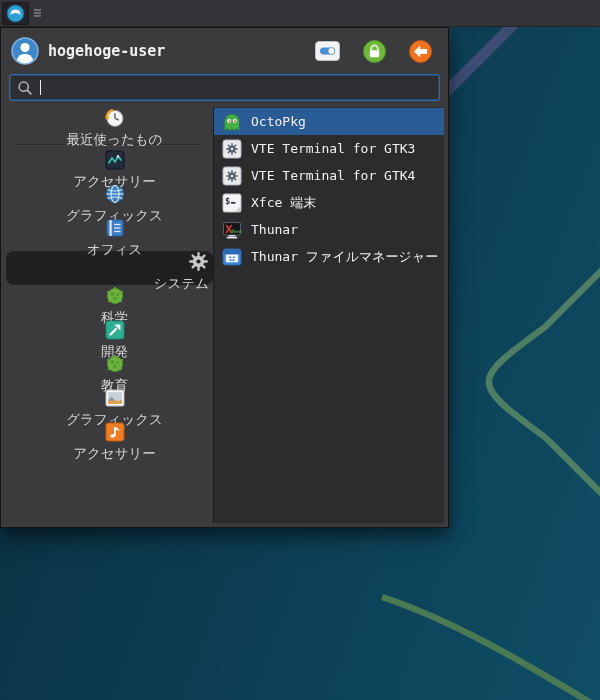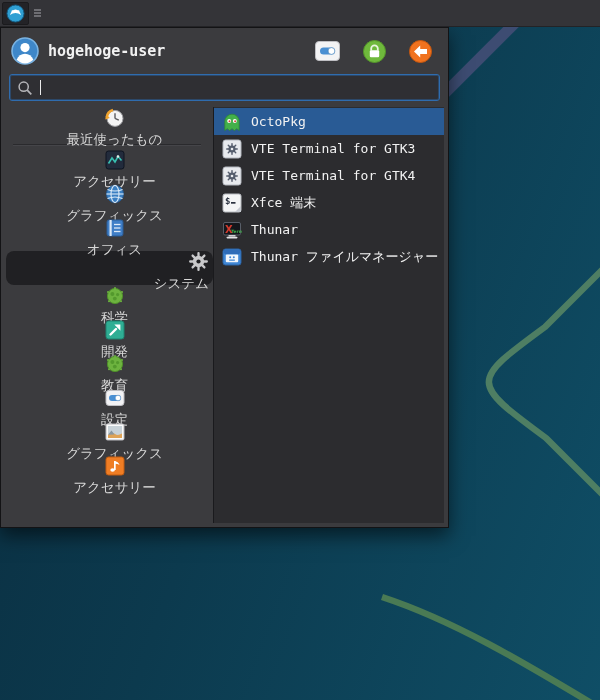--- a/index.html
+++ b/index.html
@@ -245,30 +245,20 @@
               <circle cx="17" cy="6" r="1" fill="#6db33f"></circle>
               <circle cx="4" cy="15.2" r="1" fill="#6db33f"></circle>
               <circle cx="16" cy="15.2" r="1" fill="#6db33f"></circle>
             </svg>
           </span>
     <span>教育</span>
   </li>
         <li class="cat-row">
     <span class="ic">
             <svg width="20" height="20" viewBox="0 0 20 20">
-              <rect x="1" y="2.5" width="18" height="15" rx="3" fill="#f2f2f4" stroke="#bfbfc3"></rect>
-              <rect x="4" y="7" width="12" height="6" rx="3" fill="#4a8fd2"></rect>
-              <circle cx="13" cy="10" r="2.8" fill="#fff" stroke="#3878b4" stroke-width="0.5"></circle>
-            </svg>
-          </span>
-    <span>設定</span>
-  </li>
-        <li class="cat-row">
-    <span class="ic">
-            <svg width="20" height="20" viewBox="0 0 20 20">
               <rect x="1" y="2" width="18" height="16" rx="1.5" fill="#fbfbfb" stroke="#b9b9bd"></rect>
               <rect x="3" y="4" width="14" height="12" fill="#c8d2d8"></rect>
               <path d="M3,16 L3,13 Q7,9.5 10,12 Q13,14 17,11.5 L17,16 Z" fill="#dfa356"></path>
               <path d="M3,12.8 L6.5,8.5 L9.5,12.5 Z" fill="#8a97a0"></path>
             </svg>
           </span>
     <span>グラフィックス</span>
   </li>
         <li class="cat-row">
     <span class="ic">

